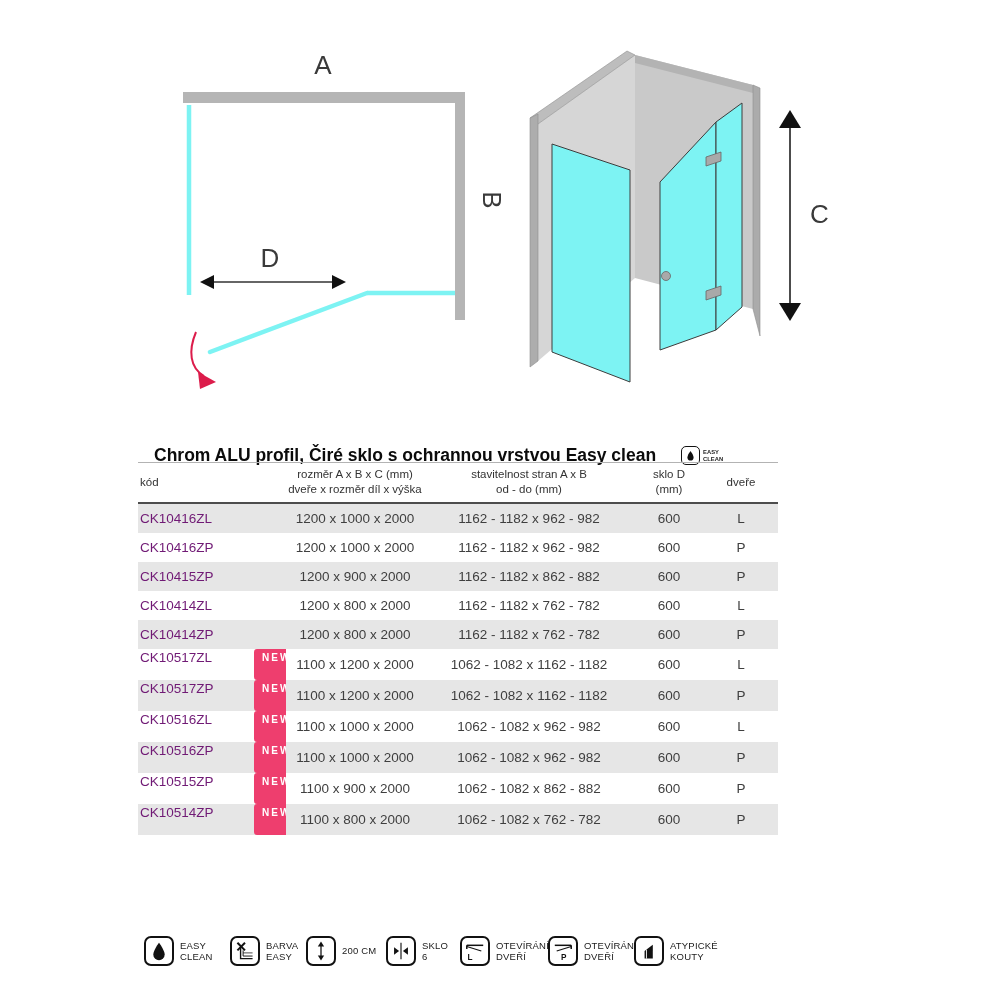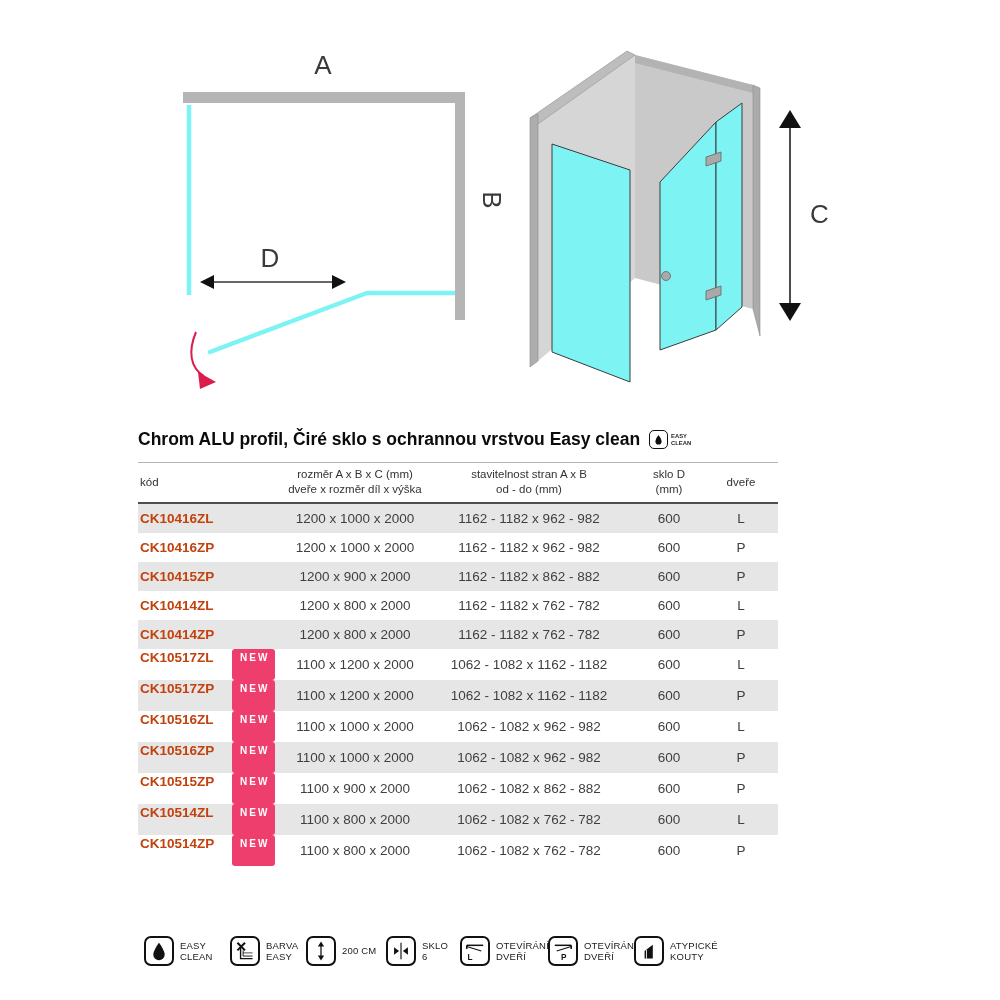--- a/index.html
+++ b/index.html
@@ -2,41 +2,41 @@
 <html><head>
 <meta charset="utf-8">
 <style>
   html,body{margin:0;padding:0;background:#fff;}
   .canvas{position:relative;width:1000px;height:1000px;background:#fff;overflow:hidden;
           font-family:"Liberation Sans",sans-serif;color:#111;}
   svg text{font-family:"Liberation Sans",sans-serif;}
 
   
   .title-row{position:absolute;left:138px;top:429px;width:645px;display:flex;align-items:center;}
-  .title-row h1{margin:0;font-size:17.5px;font-weight:bold;color:#0b0b0b;letter-spacing:0;}
+  .title-row h1{margin:16px;font-size:17.5px;font-weight:bold;color:#0b0b0b;letter-spacing:0;}
   .ec-mini{display:flex;align-items:center;margin-left:9px;}
   .ec-mini-box{width:19px;height:19px;border:1.6px solid #111;border-radius:5px;display:flex;
                align-items:center;justify-content:center;background:#fff;box-sizing:border-box;}
   .ec-mini-text{margin-left:3px;font-size:5.8px;line-height:1.1;color:#222;font-weight:bold;}
   .ec-mini-text span{display:block;}
 
   
   table.spec{position:absolute;left:138px;top:462px;width:640px;border-collapse:collapse;table-layout:fixed;}
   table.spec thead th{border-top:1px solid #b3b3b3;border-bottom:2px solid #4d4d4d;
       font-size:11.5px;font-weight:normal;color:#333;text-align:center;vertical-align:middle;
       padding:4px 0 5px;height:28px;}
   table.spec thead th.th-left{text-align:left;padding-left:2px;margin-top:42px;}
   .hline{display:block;line-height:1.3;}
   table.spec tbody td{height:29px;font-size:13.5px;color:#3f3f3f;text-align:center;padding:0;
       white-space:nowrap;overflow:hidden;}
   table.spec tbody td.c-code{text-align:left;padding-left:2px;}
   table.spec tbody tr:nth-child(odd){background:#E6E6E6;}
-  .code{display:inline-block;min-width:92px;font-weight:bold;font-size:13.5px;color:#c2410c;}
+  .code{display:inline-block;min-width:92px;font-weight:normal;font-size:13.5px;color:#701a75;}
   .new-badge{display:inline-block;background:#EE3E6E;color:#fff;font-size:10px;font-weight:bold;
-      letter-spacing:2px;padding:3px 6px 17px 8px;border-radius:3px;vertical-align:1px;line-height:1.1;}
+      letter-spacing:2px;padding:3px 6px 17px 8px;border-radius:3px;vertical-align:1px;line-height:1.1;margin-left:22px;}
 
   
   .legend{position:absolute;left:0;top:936px;width:1000px;height:50px;}
   .leg{position:absolute;display:flex;align-items:center;}
   .leg-box{width:30px;height:30px;border:2px solid #111;border-radius:7px;background:#fff;
       box-sizing:border-box;display:flex;align-items:center;justify-content:center;flex:0 0 auto;}
   .leg-label{margin-left:6px;font-size:9.5px;line-height:1.2;color:#1a1a1a;letter-spacing:.2px;}
   .leg-label span{display:block;white-space:nowrap;}
 
   
@@ -209,27 +209,20 @@
           <td>P</td>
         </tr>
         <tr>
           <td class="c-code"><span class="code">CK10515ZP</span><span class="new-badge">NEW</span></td>
           <td>1100 x 900 x 2000</td>
           <td>1062 - 1082 x 862 - 882</td>
           <td>600</td>
           <td>P</td>
         </tr>
         <tr>
-          <td class="c-code"><span class="code">CK10514ZL</span><span class="new-badge">NEW</span></td>
-          <td>1100 x 800 x 2000</td>
-          <td>1062 - 1082 x 762 - 782</td>
-          <td>600</td>
-          <td>L</td>
-        </tr>
-        <tr>
           <td class="c-code"><span class="code">CK10514ZP</span><span class="new-badge">NEW</span></td>
           <td>1100 x 800 x 2000</td>
           <td>1062 - 1082 x 762 - 782</td>
           <td>600</td>
           <td>P</td>
         </tr>
       </tbody>
   </table>
 
   <div class="legend">

